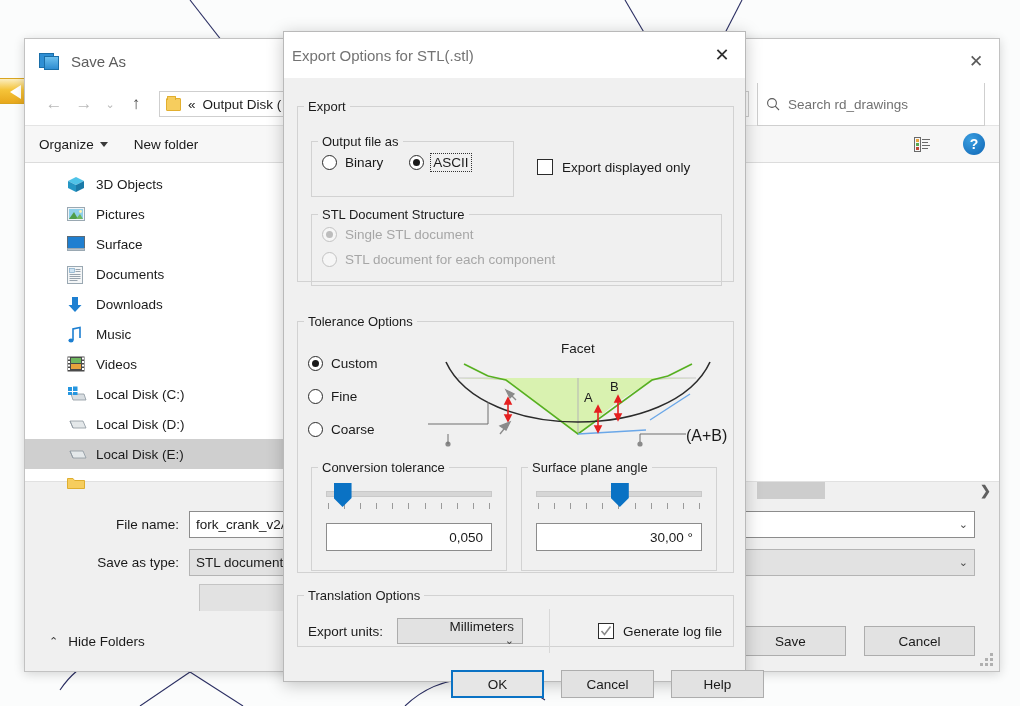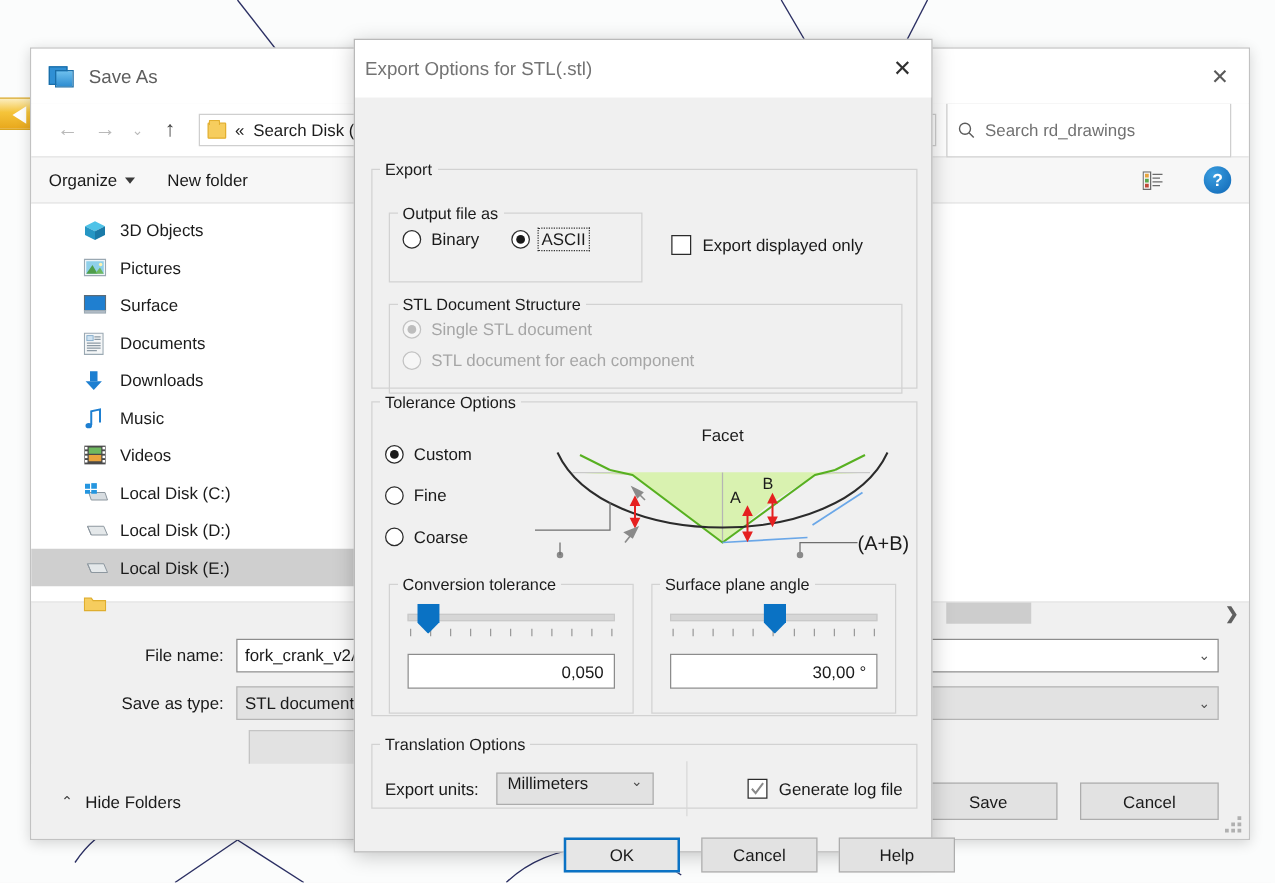--- a/index.html
+++ b/index.html
@@ -241,21 +241,21 @@
   .tickmarks{display:flex;justify-content:space-between;margin-top:6px;padding:0 2px;}
   .tickmarks i{width:1px;height:6px;background:#9a9a9a;display:block;}
   .num-field{
     height:28px;border:1px solid #8c8c8c;background:#fff;
     display:flex;align-items:center;justify-content:flex-end;
     padding-right:8px;font-size:13.5px;
   }
 
   .units-combo{
     width:126px;height:26px;background:#e2e2e2;border:1px solid #acacac;
-    display:flex;align-items:flex-start;padding:0 8px;font-size:13.5px;
+    display:flex;align-items:flex-end;padding:0 8px;font-size:13.5px;flex-direction:column;
   }
   .uc-caret{margin-left:auto;color:#444;font-size:11px;}
   .vsep{width:1px;height:44px;background:#d8d8d8;}
 
   .ex-btn{
     width:93px;height:28px;background:#e2e2e2;border:1px solid #adadad;
     display:flex;align-items:center;justify-content:center;font-size:13.5px;
   }
   .ex-btn.default{ border:2px solid #0a72c4; background:#e6e6e6; }
 </style>
@@ -291,21 +291,21 @@
   </div>
 
   <div class="sa-navbar">
     <div class="nav-btn">←</div>
     <div class="nav-btn">→</div>
     <div class="nav-chev">⌄</div>
     <div class="nav-btn up">↑</div>
     <div class="crumb-bar">
       <div class="crumb-folder"></div>
       <span>«</span>
-      <span>Search Disk (</span>
+      <span>Output Disk (</span>
       <span class="crumb-caret">⌄</span>
     </div>
     <div class="search-box">
       <svg width="14" height="14" viewBox="0 0 14 14">
         <circle cx="6" cy="6" r="4.4" fill="none" stroke="#5b5b5b" stroke-width="1.1"></circle>
         <line x1="9.2" y1="9.2" x2="13" y2="13" stroke="#5b5b5b" stroke-width="1.1"></line>
       </svg>
       <span class="search-ph">Search rd_drawings</span>
     </div>
   </div>
@@ -532,21 +532,21 @@
   </div>
 </div>
 
 <div id="export-dialog">
 
   <div class="ex-titlebar">
     <div class="ex-title">Export Options for STL(.stl)</div>
     <div class="ex-close">✕</div>
   </div>
 
-  <fieldset class="grp" style="position:absolute;left:13px;top:96px;width:437px;height:183px;">
+  <fieldset class="grp" style="position:absolute;left:13px;top:67px;width:437px;height:183px;">
     <legend>Export</legend>
 
     <fieldset class="grp" style="position:absolute;left:13px;top:20px;width:203px;height:63px;background:#f0f0f0;">
       <legend>Output file as</legend>
       <div style="display:flex;align-items:center;gap:26px;padding:6px 0 0 10px;">
         <div class="opt-row">
           <span class="radio"></span>
           <span class="rlabel">Binary</span>
         </div>
         <div class="opt-row">

